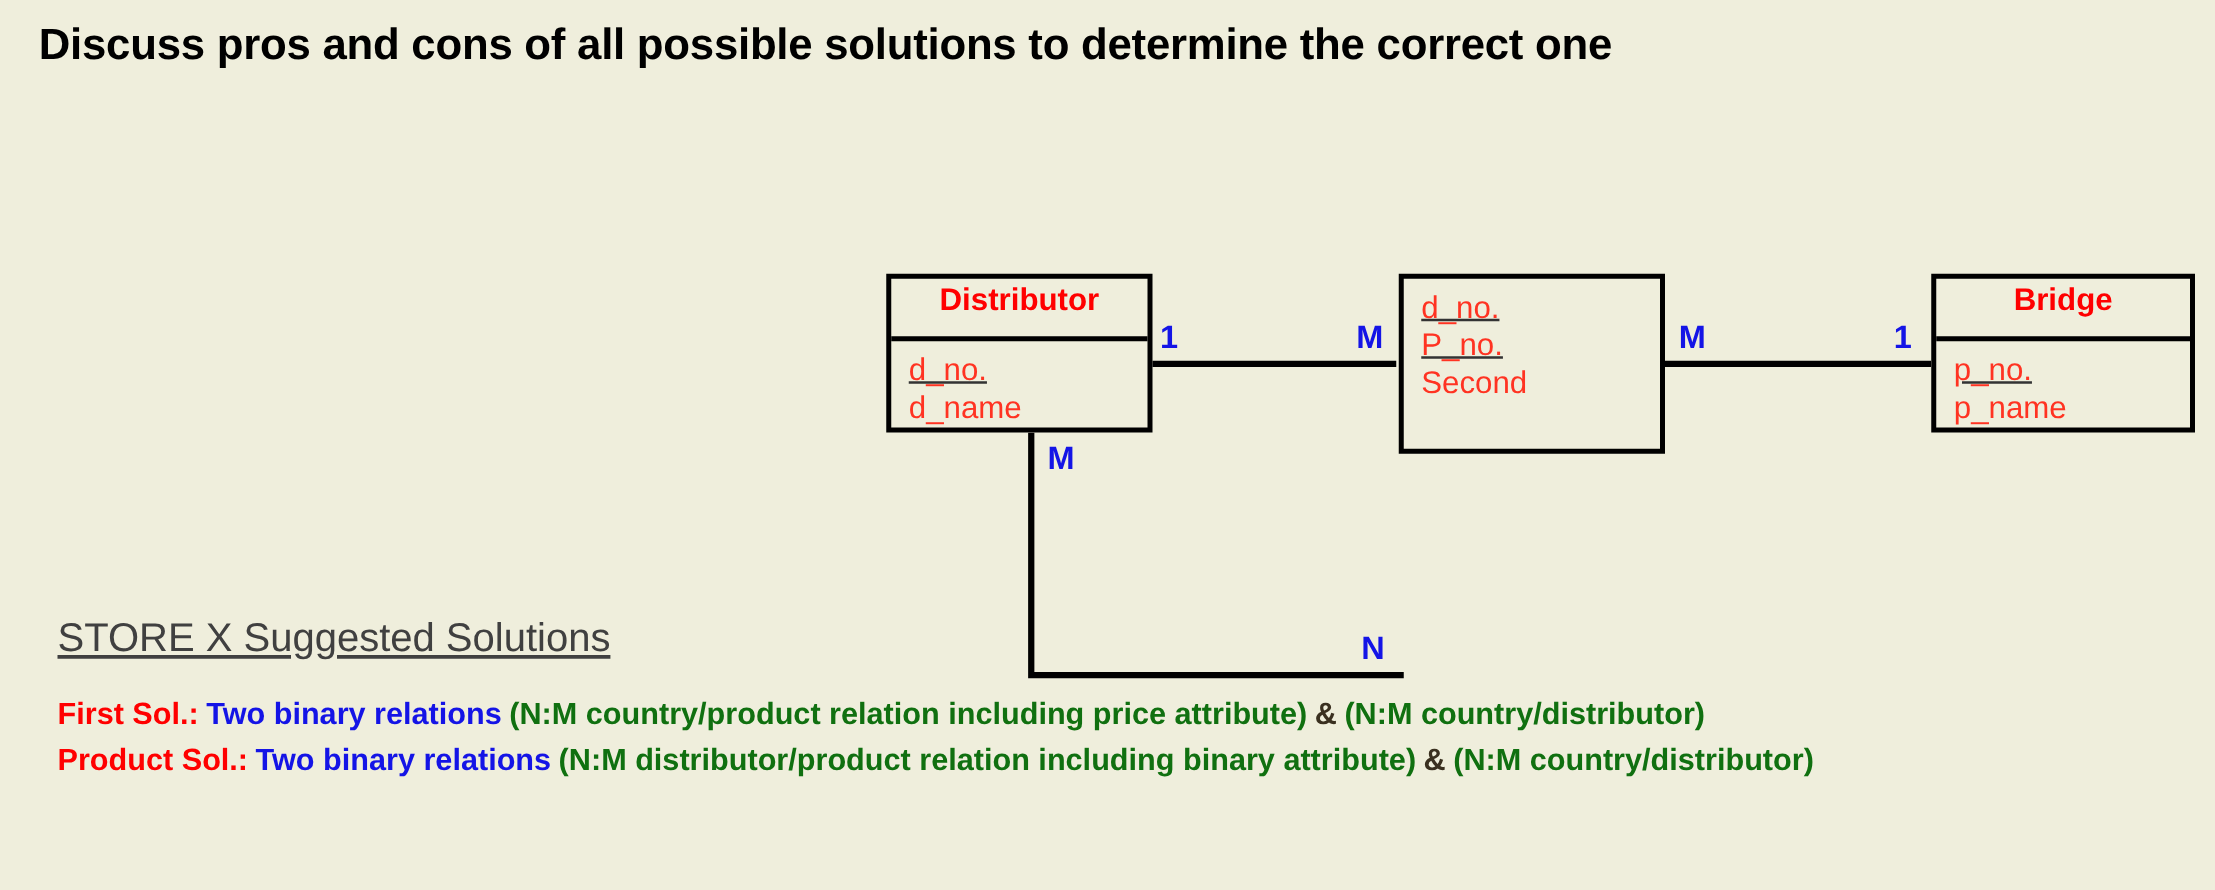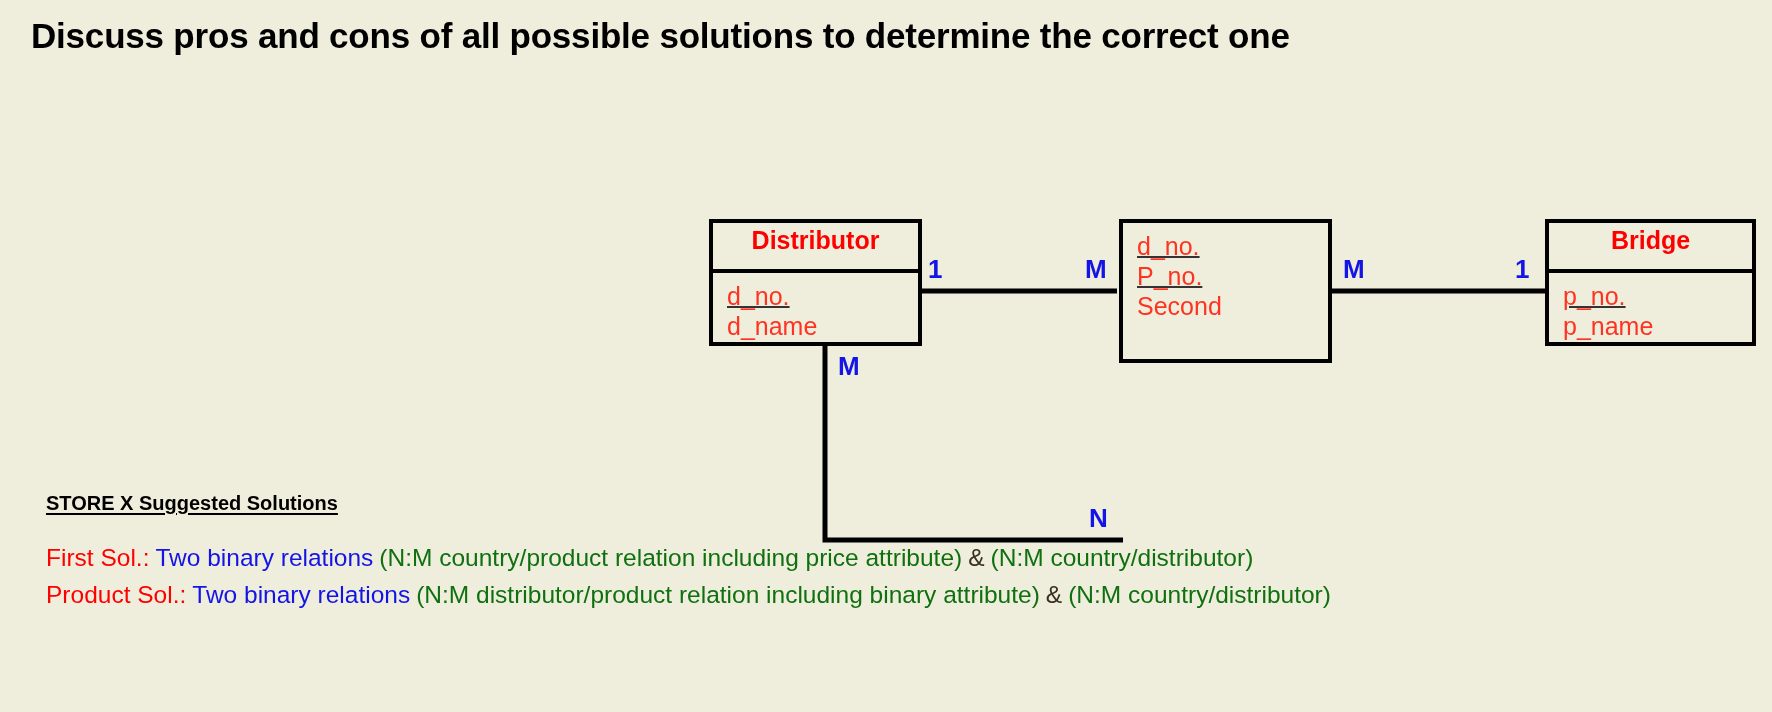--- a/index.html
+++ b/index.html
@@ -92,31 +92,31 @@
   }
 
   
   #notes {
     position: absolute;
     left: 46px;
     top: 492px;
     width: 1700px;
   }
   #notes-heading {
-    color: #000000;
-    font-weight: bold;
-    font-size: 20px;
+    color: #404040;
+    font-weight: normal;
+    font-size: 32px;
     text-decoration: underline;
     text-underline-offset: 3px;
     white-space: nowrap;
     margin-bottom: 24px;
   }
   .sol-line {
     font-size: 24.5px;
-    font-weight: normal;
+    font-weight: bold;
     white-space: nowrap;
     line-height: 37px;
   }
   .sol-label { color: #FF0000; }
   .sol-main  { color: #1414E6; }
   .sol-paren { color: #107010; }
   .sol-amp   { color: #3A3020; }
   .sp { display: inline-block; width: 6px; }
 </style>
 </head>

